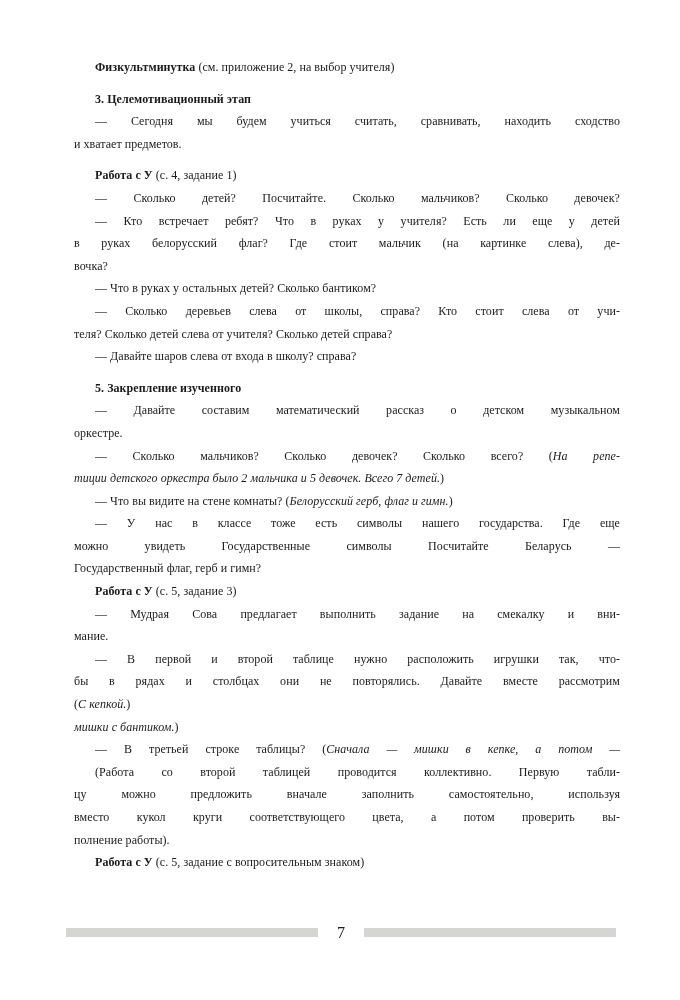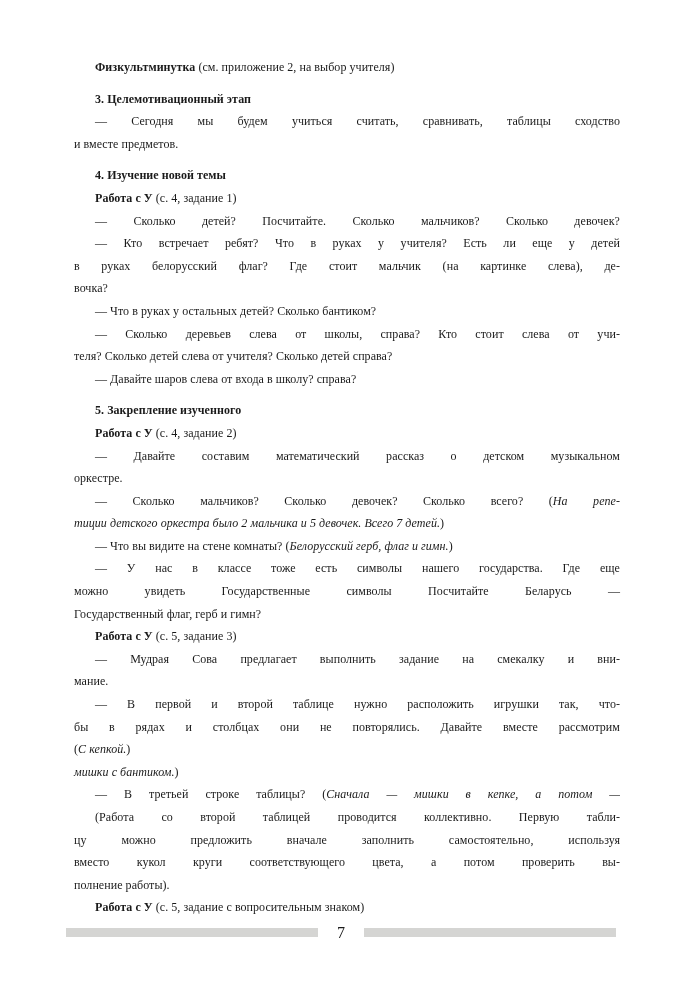--- a/index.html
+++ b/index.html
@@ -87,27 +87,24 @@
 
   <div class="content" id="body-root">
       <div class="para">
         <div class="ln ind"><span class="bold">Физкультминутка</span><span> (см. приложение 2, на выбор учителя)</span></div>
       </div>
       <div class="gap-md"></div>
       <div class="para">
         <div class="ln ind"><span class="bold">3. Целемотивационный этап</span></div>
       </div>
       <div class="para">
-        <div class="ln ind just"><span>— Сегодня мы будем учиться считать, сравнивать, таблицы сходство</span></div>
-        <div class="ln"><span>и вместе предметов.</span></div>
+        <div class="ln ind just"><span>— Сегодня мы будем учиться считать, сравнивать, находить сходство</span></div>
+        <div class="ln"><span>и хватает предметов.</span></div>
       </div>
       <div class="gap-md"></div>
-      <div class="para">
-        <div class="ln ind"><span class="bold">4. Изучение новой темы</span></div>
-      </div>
       <div class="para">
         <div class="ln ind"><span class="bold">Работа с У</span><span> (с. 4, задание 1)</span></div>
       </div>
       <div class="para">
         <div class="ln ind just"><span>— Сколько детей? Посчитайте. Сколько мальчиков? Сколько девочек?</span></div>
       </div>
       <div class="para">
         <div class="ln ind just"><span>— Кто встречает ребят? Что в руках у учителя? Есть ли еще у детей</span></div>
         <div class="ln just"><span>в руках белорусский флаг? Где стоит мальчик (на картинке слева), де-</span></div>
         <div class="ln"><span>вочка?</span></div>
@@ -118,23 +115,20 @@
       <div class="para">
         <div class="ln ind just"><span>— Сколько деревьев слева от школы, справа? Кто стоит слева от учи-</span></div>
         <div class="ln"><span>теля? Сколько детей слева от учителя? Сколько детей справа?</span></div>
       </div>
       <div class="para">
         <div class="ln ind"><span>— Давайте шаров слева от входа в школу? справа?</span></div>
       </div>
       <div class="gap-md"></div>
       <div class="para">
         <div class="ln ind"><span class="bold">5. Закрепление изученного</span></div>
-      </div>
-      <div class="para">
-        <div class="ln ind"><span class="bold">Работа с У</span><span> (с. 4, задание 2)</span></div>
       </div>
       <div class="para">
         <div class="ln ind just"><span>— Давайте составим математический рассказ о детском музыкальном</span></div>
         <div class="ln"><span>оркестре.</span></div>
       </div>
       <div class="para">
         <div class="ln ind just"><span>— Сколько мальчиков? Сколько девочек? Сколько всего? (</span><span class="ital">На репе-</span></div>
         <div class="ln"><span class="ital">тиции детского оркестра было 2 мальчика и 5 девочек. Всего 7 детей.</span><span>)</span></div>
       </div>
       <div class="para">

